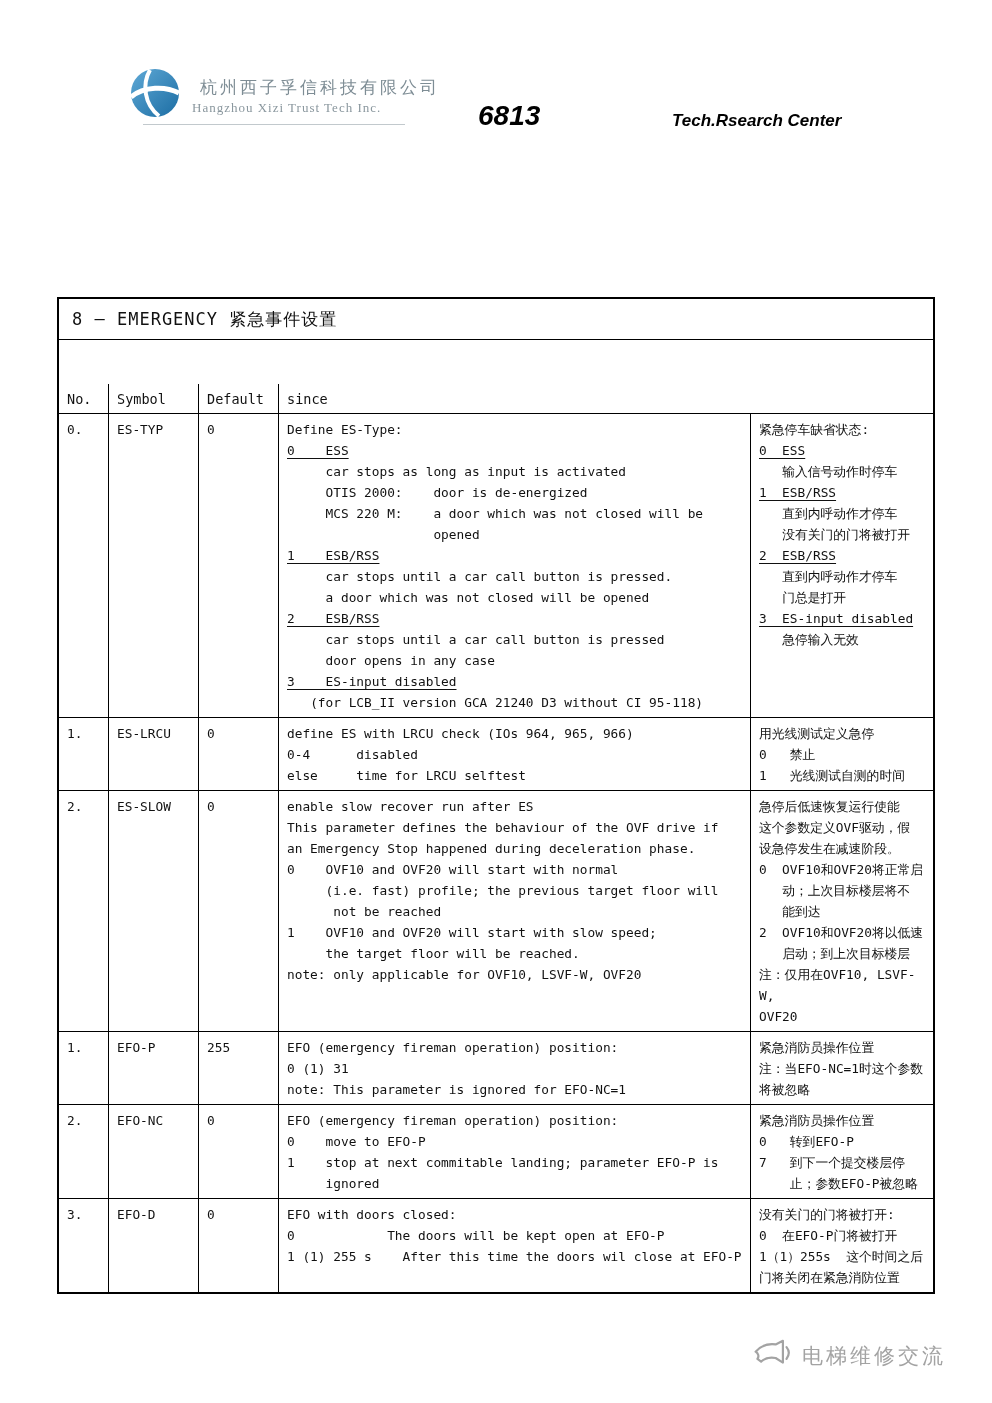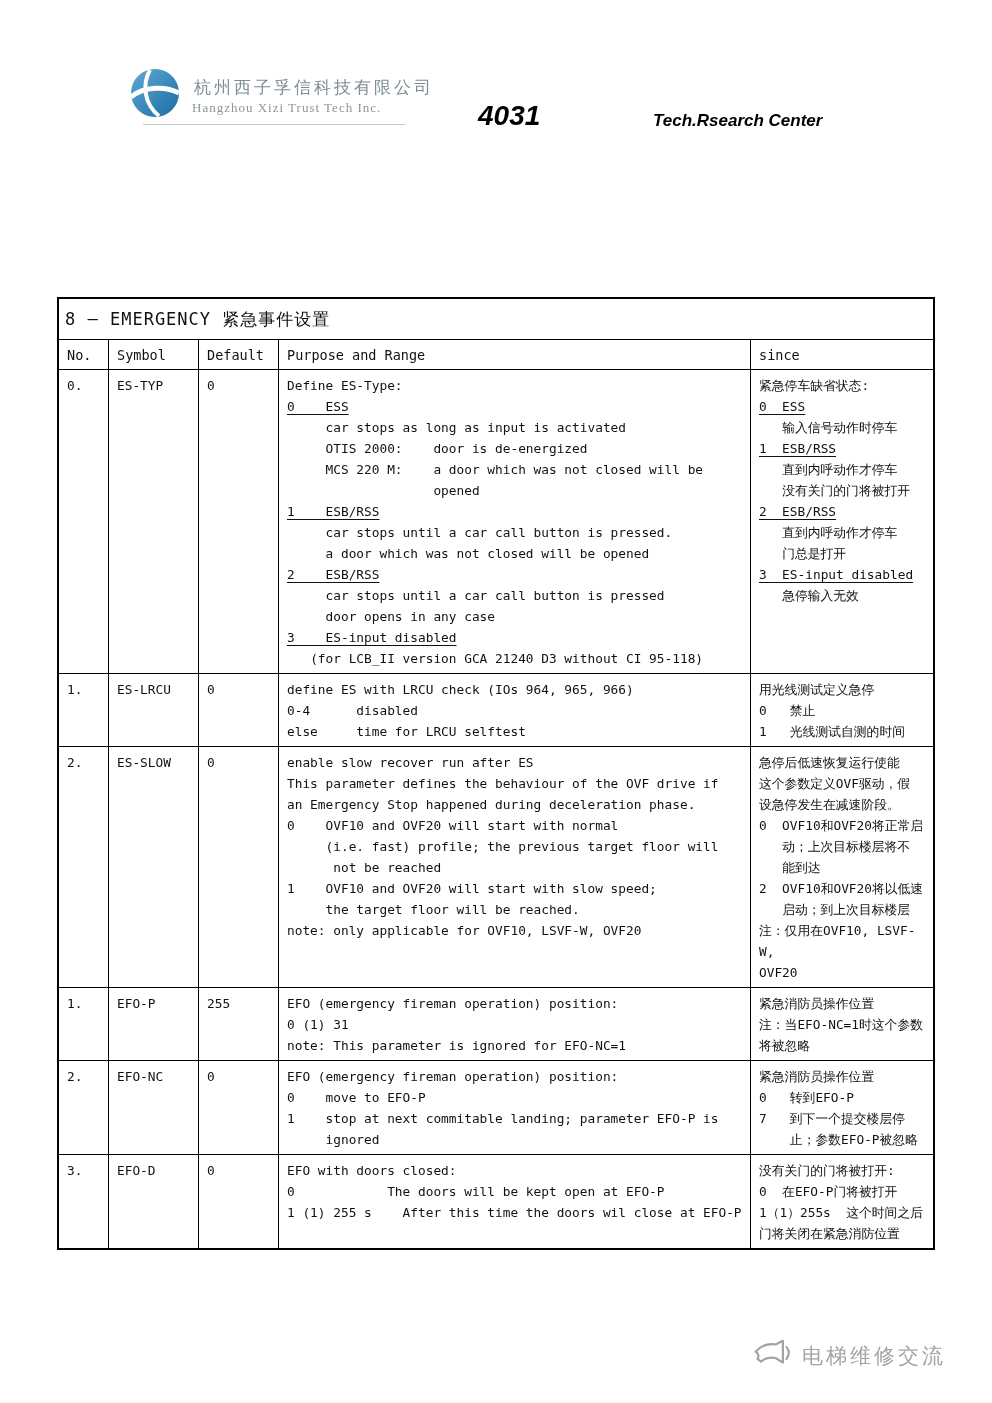--- a/index.html
+++ b/index.html
@@ -7,58 +7,59 @@
   .page {
     position:relative; width:992px; height:1403px; margin:0 auto;
     background:#ffffff; color:#111;
     font-family:"DejaVu Sans Mono","DejaVu Sans",monospace;
     overflow:hidden;
   }
 
   
   .logo { position:absolute; left:128px; top:66px; width:54px; height:54px; }
   .company-cn {
-    position:absolute; left:194px; top:76px;
+    position:absolute; left:200px; top:76px;
     font-family:Liberation Mono, monospace;
     font-size:17px; letter-spacing:3px; color:#7e8d95;
   }
   .company-en {
     position:absolute; left:192px; top:100px;
     font-family:Liberation Serif, serif;
     font-size:13px; letter-spacing:1px; color:#8a979e;
   }
   .hdr-rule { position:absolute; left:143px; top:124px; width:262px; height:1px; background:#c2c9cd; }
   .page-num {
     position:absolute; left:478px; top:100px;
     font-family:"Liberation Sans","DejaVu Sans",sans-serif;
     font-size:28px; font-weight:bold; font-style:italic; color:#000;
   }
   .dept {
-    position:absolute; left:653px; top:111px;
+    position:absolute; left:672px; top:111px;
     font-family:"Liberation Sans","DejaVu Sans",sans-serif;
     font-size:17px; font-weight:bold; font-style:italic; color:#000;
   }
 
   
   .table-wrap {
     position:absolute; left:57px; top:297px; width:878px;
     border:2px solid #000; background:#fff;
   }
   .title-row {
-    padding:9px 10px 8px 6px; font-size:17px; letter-spacing:1px;
+    padding:9px 10px 8px 13px; font-size:17px; letter-spacing:1px;
     border-bottom:1px solid #000;
   }
   .thead, .trow {
     display:grid;
     grid-template-columns:50px 90px 80px 472px 1fr;
   }
   .thead { border-bottom:1px solid #000; }
   .th {
     padding:7px 16px 6px 8px; font-size:13.5px;
     border-right:1px solid #000;
+    margin-top:44px;
   }
   .th:last-child { border-right:none; }
   .trow { border-bottom:1px solid #000; }
   .trow:last-child { border-bottom:none; }
   .tcell {
     border-right:1px solid #000;
     padding:5px 8px 4px 8px;
     font-size:12.8px; line-height:21px;
     white-space:pre-wrap; word-break:break-word;
   }
@@ -90,30 +91,29 @@
         </linearGradient>
       </defs>
       <circle cx="27" cy="27" r="24" fill="url(#lg)"></circle>
       <path d="M3 31 C 16 20, 38 20, 51 27" stroke="#ffffff" stroke-width="5" fill="none"></path>
       <path d="M22 4 C 14 18, 16 38, 31 50" stroke="#ffffff" stroke-width="4" fill="none"></path>
     </svg>
   </div>
   <div class="company-cn">杭州西子孚信科技有限公司</div>
   <div class="company-en">Hangzhou Xizi Trust Tech Inc.</div>
   <div class="hdr-rule"></div>
-  <div class="page-num">4031</div>
+  <div class="page-num">6813</div>
   <div class="dept">Tech.Rsearch Center</div>
 
   <div class="table-wrap">
     <div class="title-row">8 — EMERGENCY    紧急事件设置</div>
     <div class="thead">
       <div class="th">No.</div>
       <div class="th">Symbol</div>
       <div class="th">Default</div>
-      <div class="th">Purpose and Range</div>
       <div class="th">since</div>
     </div>
     <div class="tbody">
         <div class="trow">
           <div class="tcell">0.</div>
           <div class="tcell">ES-TYP</div>
           <div class="tcell">0</div>
           <div class="tcell"><div class="line"><span>Define ES-Type:</span></div><div class="line"><span></span><u>0    ESS</u><span></span></div><div class="line"><span>     car stops as long as input is activated</span></div><div class="line"><span>     OTIS 2000:    door is de-energized</span></div><div class="line"><span>     MCS 220 M:    a door which was not closed will be</span></div><div class="line"><span>                   opened</span></div><div class="line"><span></span><u>1    ESB/RSS</u><span></span></div><div class="line"><span>     car stops until a car call button is pressed.</span></div><div class="line"><span>     a door which was not closed will be opened</span></div><div class="line"><span></span><u>2    ESB/RSS</u><span></span></div><div class="line"><span>     car stops until a car call button is pressed</span></div><div class="line"><span>     door opens in any case</span></div><div class="line"><span></span><u>3    ES-input disabled</u><span></span></div><div class="line"><span>   (for LCB_II version GCA 21240 D3 without CI 95-118)</span></div></div>
           <div class="tcell"><div class="line"><span>紧急停车缺省状态:</span></div><div class="line"><span></span><u>0  ESS</u><span></span></div><div class="line"><span>   输入信号动作时停车</span></div><div class="line"><span></span><u>1  ESB/RSS</u><span></span></div><div class="line"><span>   直到内呼动作才停车</span></div><div class="line"><span>   没有关门的门将被打开</span></div><div class="line"><span></span><u>2  ESB/RSS</u><span></span></div><div class="line"><span>   直到内呼动作才停车</span></div><div class="line"><span>   门总是打开</span></div><div class="line"><span></span><u>3  ES-input disabled</u><span></span></div><div class="line"><span>   急停输入无效</span></div></div>
         </div>

